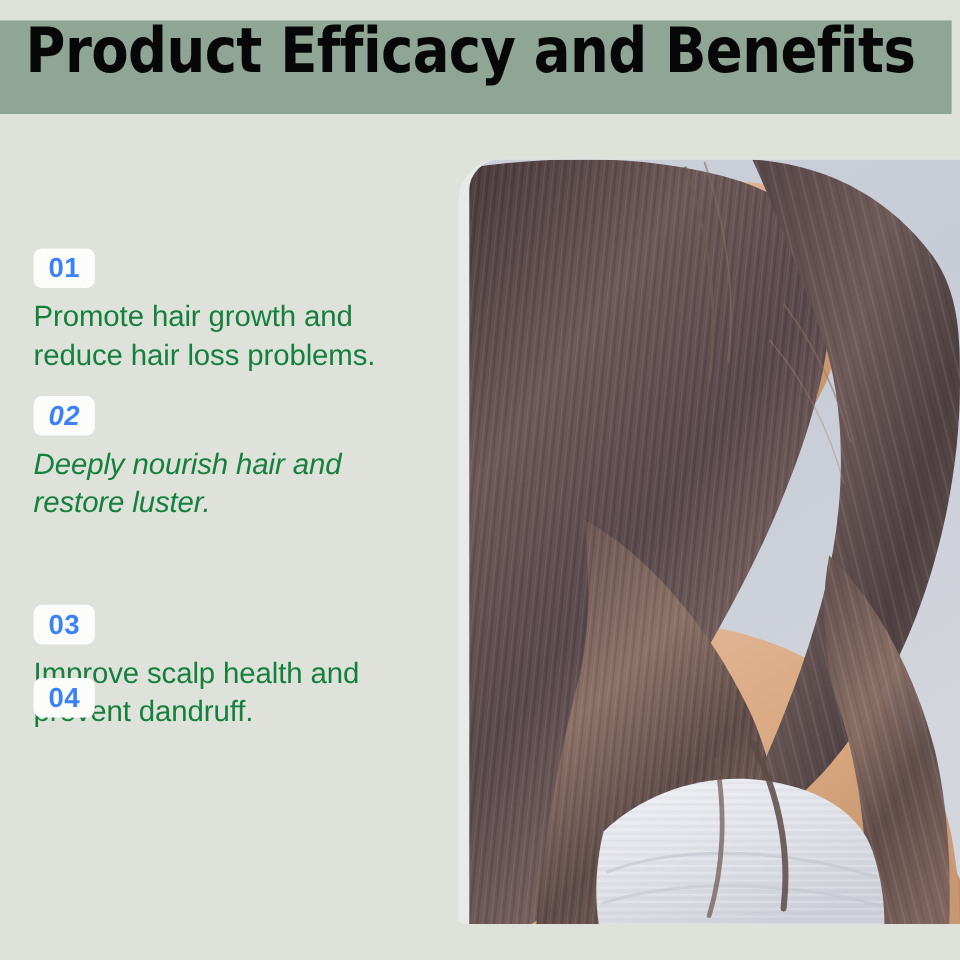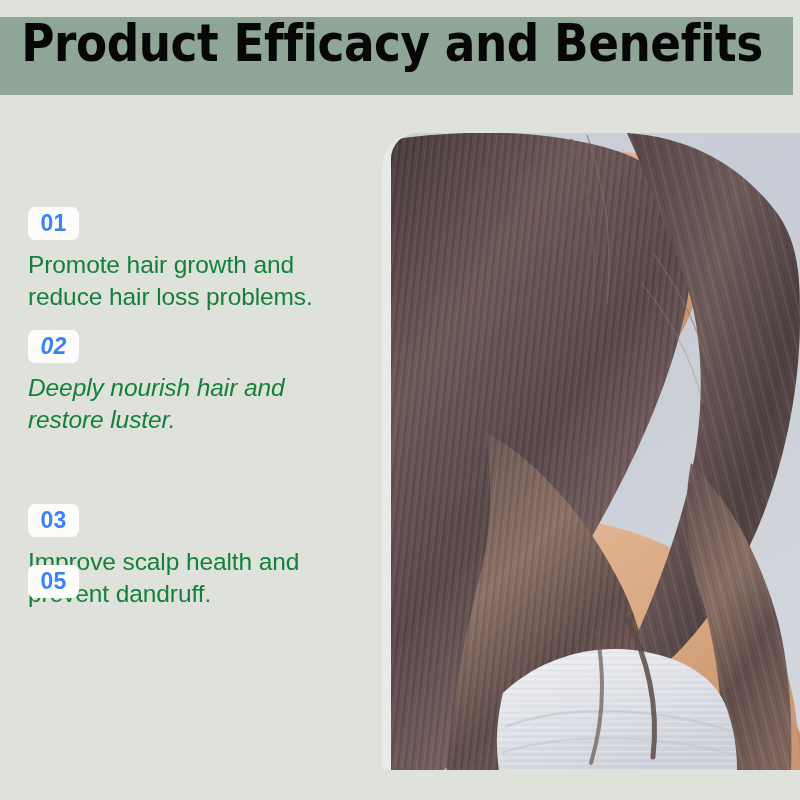--- a/index.html
+++ b/index.html
@@ -116,21 +116,21 @@
       <span class="badge">02</span>
       <div class="benefit-text">Deeply nourish hair and restore luster.</div>
     </div>
 
     <div class="benefit-item i2">
       <span class="badge">03</span>
       <div class="benefit-text">Improve scalp health and prevent dandruff.</div>
     </div>
 
     <div class="benefit-item i3">
-      <span class="badge">05</span>
+      <span class="badge">04</span>
     </div>
 
   </div>
 
   <div id="photo-panel">
     <div id="photo-inner">
       <svg id="photo-svg" viewBox="0 0 409 637" preserveAspectRatio="xMidYMid slice">
         <defs>
           <linearGradient id="bgGrad" x1="0" y1="0" x2="0.4" y2="1">
             <stop offset="0%" stop-color="#ccd0d9"></stop>

